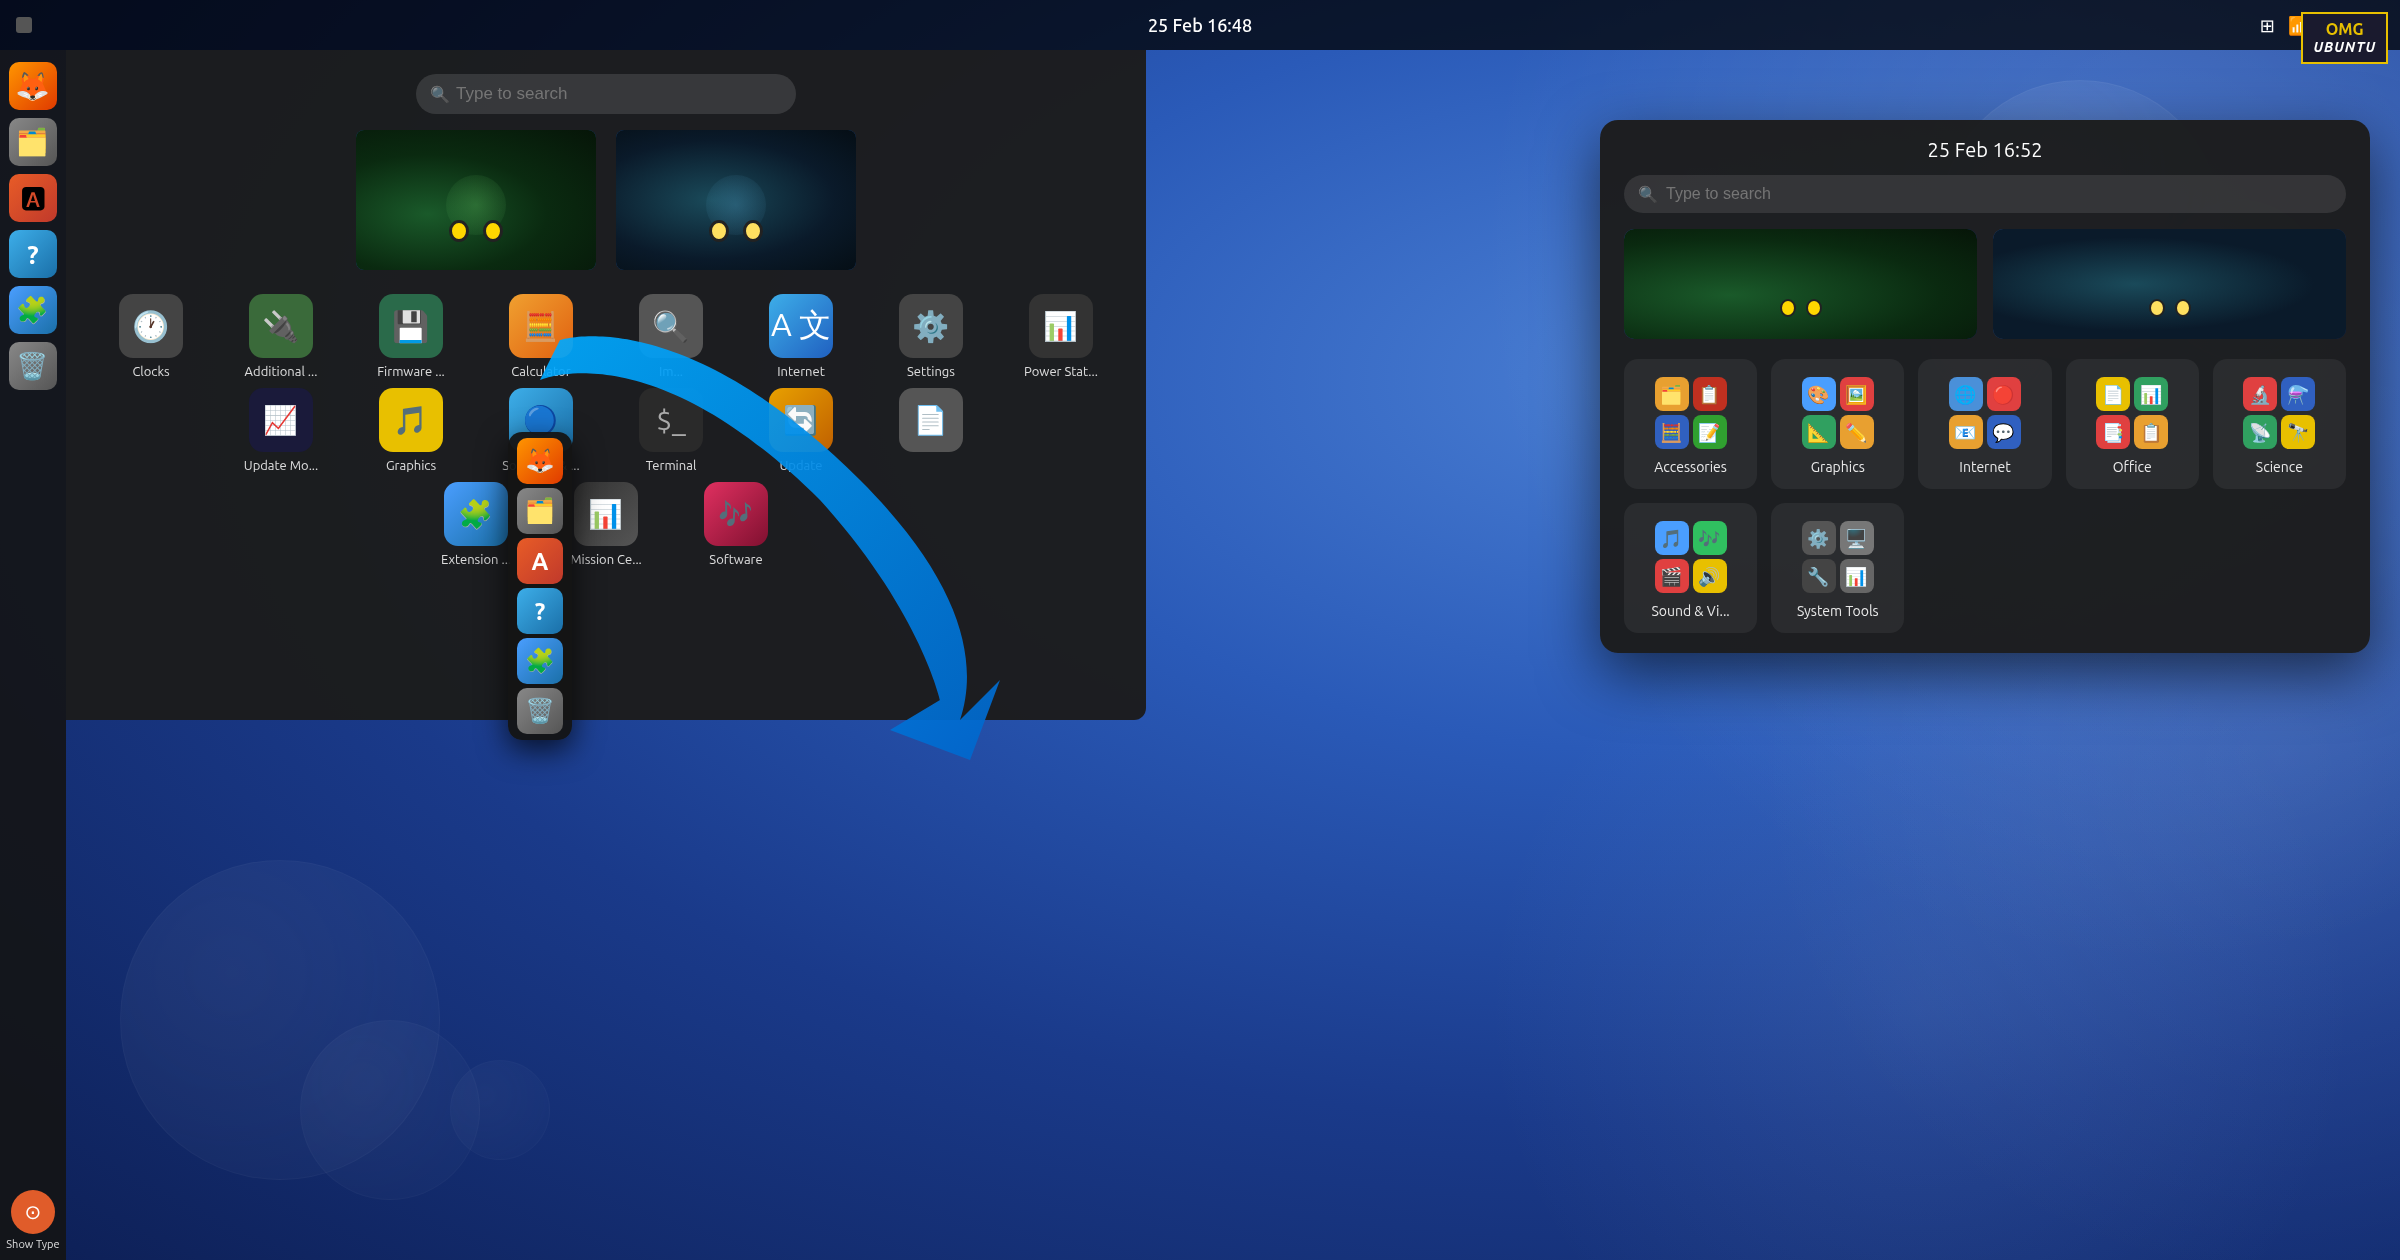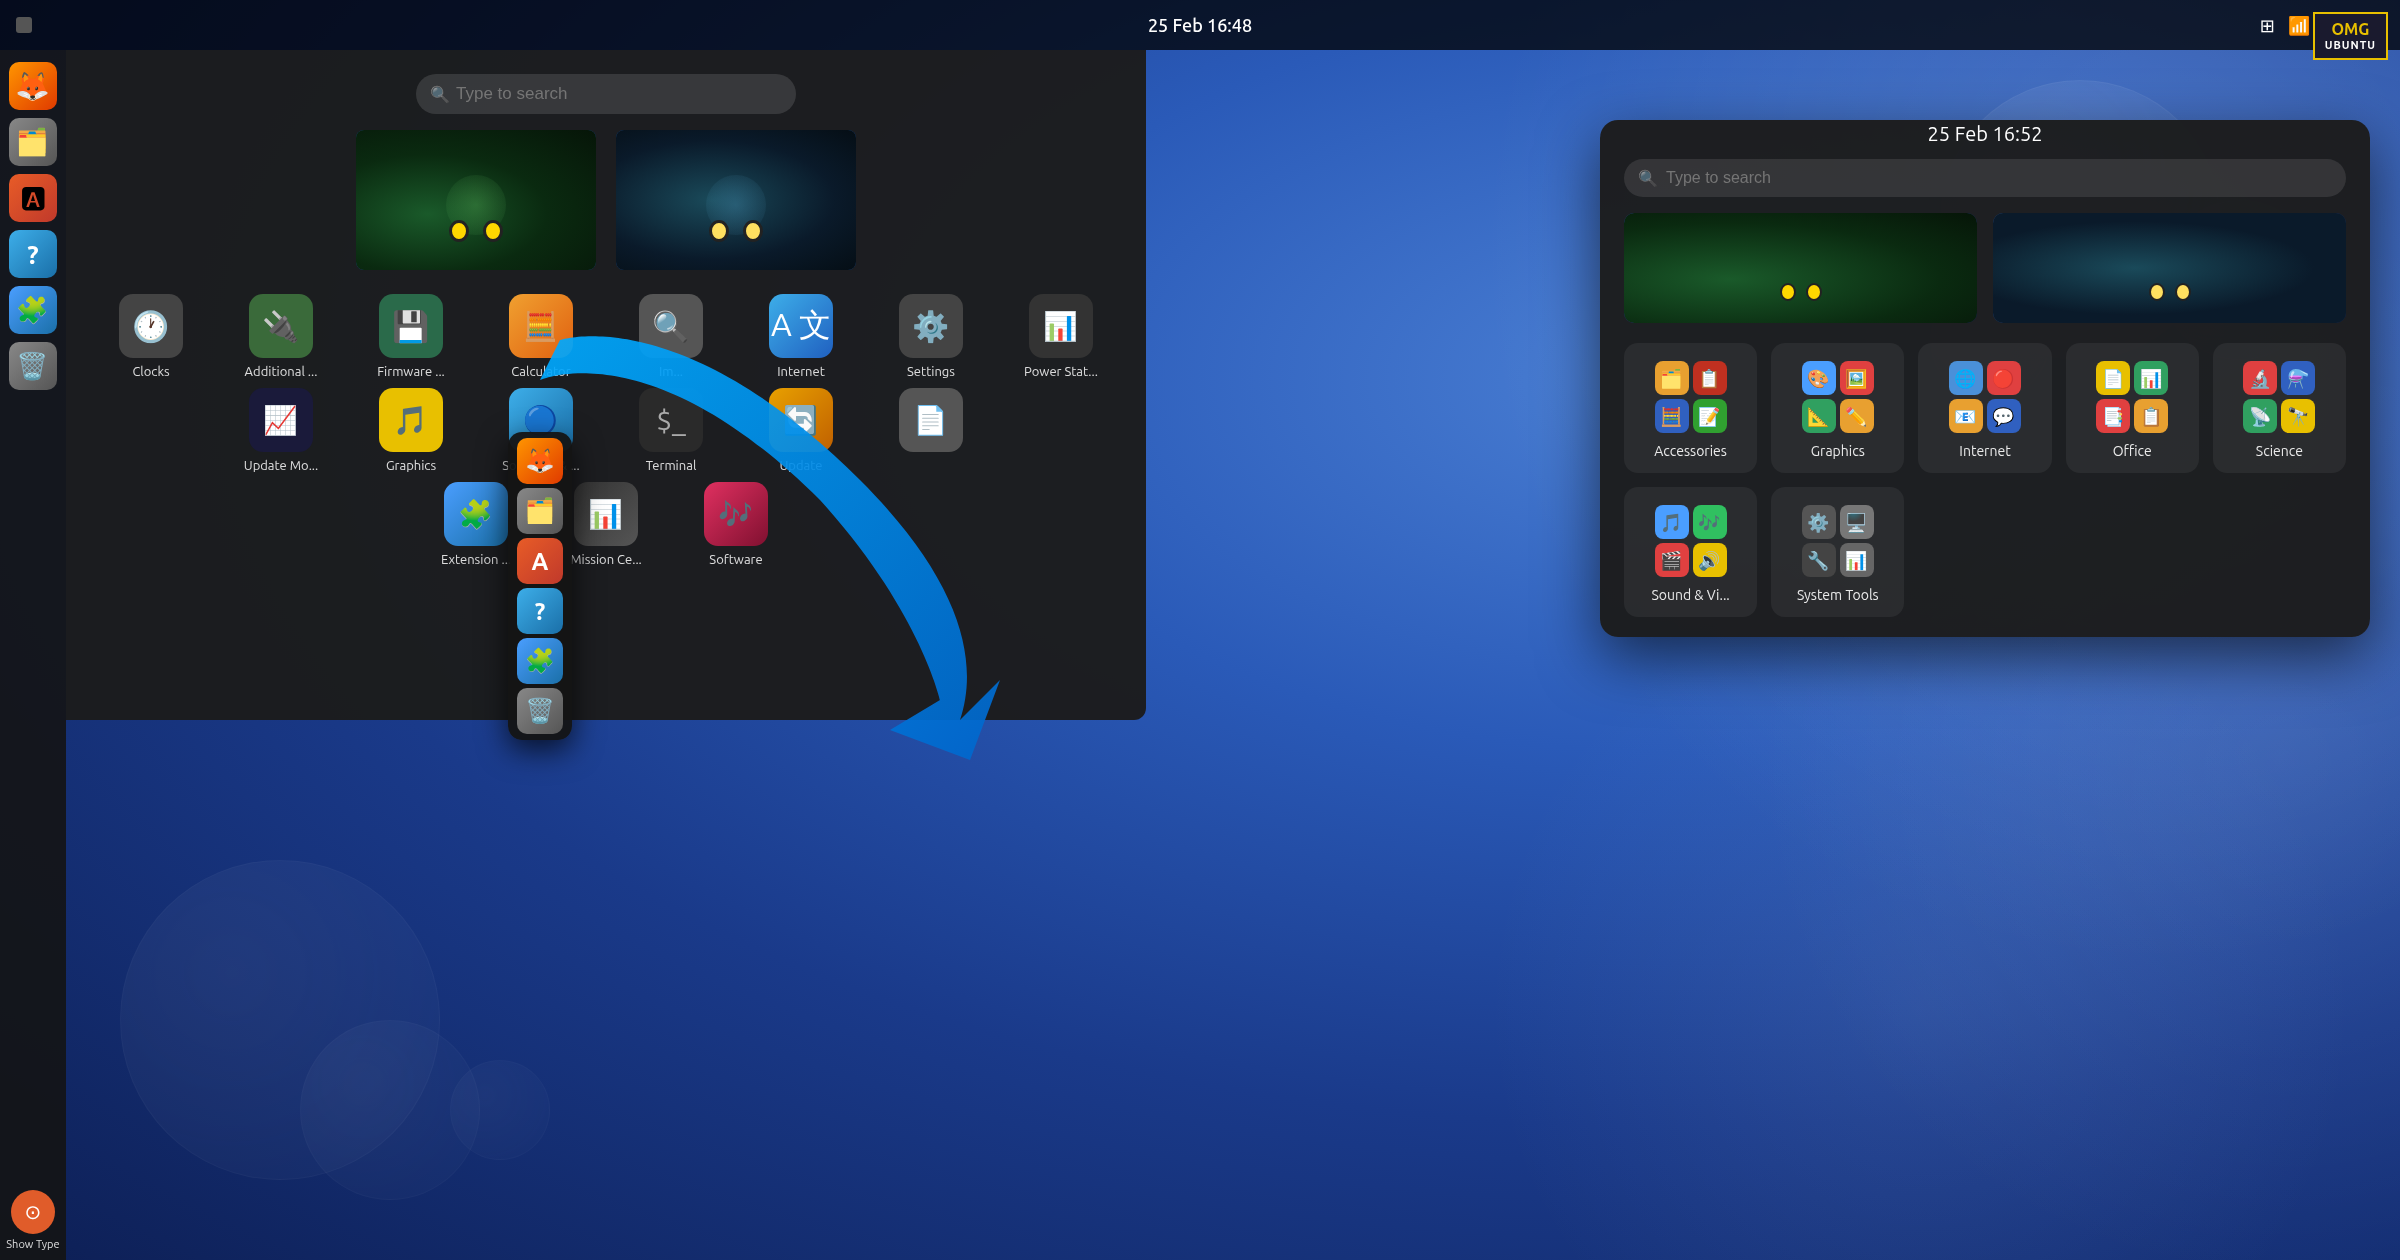--- a/index.html
+++ b/index.html
@@ -88,21 +88,21 @@
       color: white;
       padding: 6px 10px;
       font-size: 13px;
       font-weight: bold;
       border: 2px solid #e8c000;
       z-index: 200;
       line-height: 1.2;
       text-align: center;
     }
     .omg-badge .omg { font-size: 16px; color: #e8c000; }
-    .omg-badge .ubuntu { font-size: 11px; letter-spacing: 1px; }
+    .omg-badge .ubuntu { font-size: 14px; letter-spacing: 1px; font-style: italic; }
 
     
     .dock {
       position: absolute;
       left: 0; top: 50px;
       bottom: 0;
       width: 66px;
       background: rgba(20,20,20,0.9);
       display: flex;
       flex-direction: column;
@@ -265,21 +265,21 @@
       border-radius: 18px;
       z-index: 60;
       padding: 0 0 20px 0;
       box-shadow: 0 20px 60px rgba(0,0,0,0.6);
     }
     .gpr-time {
       text-align: center;
       color: white;
       font-size: 20px;
       font-weight: 400;
-      padding: 2px 0 14px;
+      padding: 18px 0 14px;
     }
     .gpr-search-wrap {
       display: flex;
       justify-content: center;
       padding: 0 24px 16px;
     }
     .gpr-search-inner {
       position: relative;
       width: 100%;
     }

